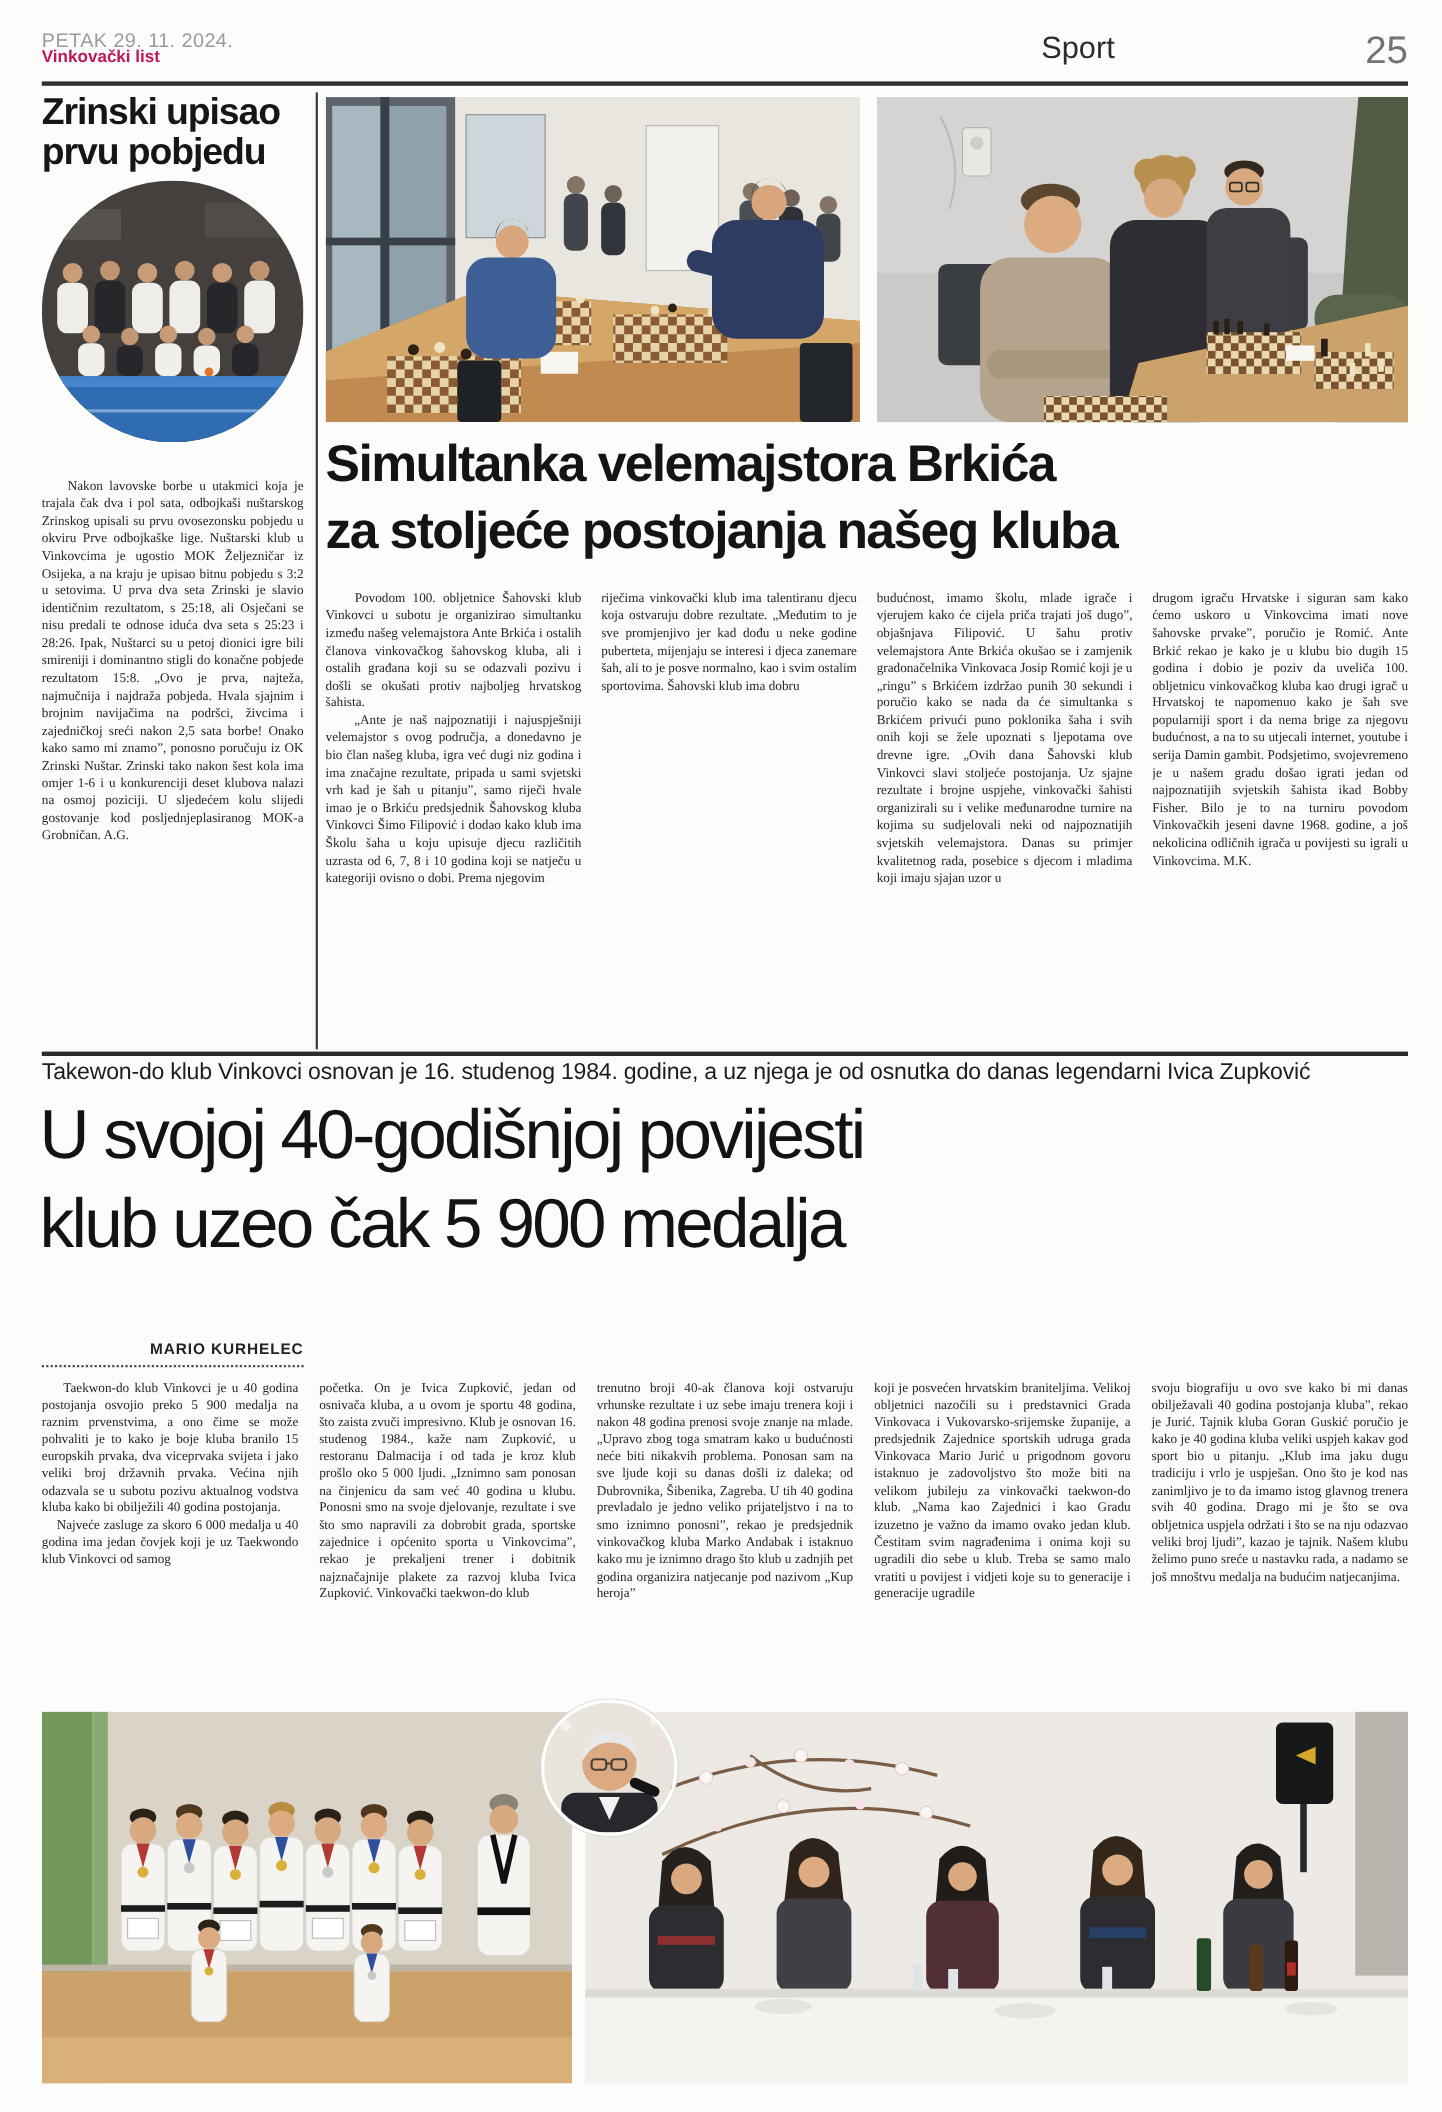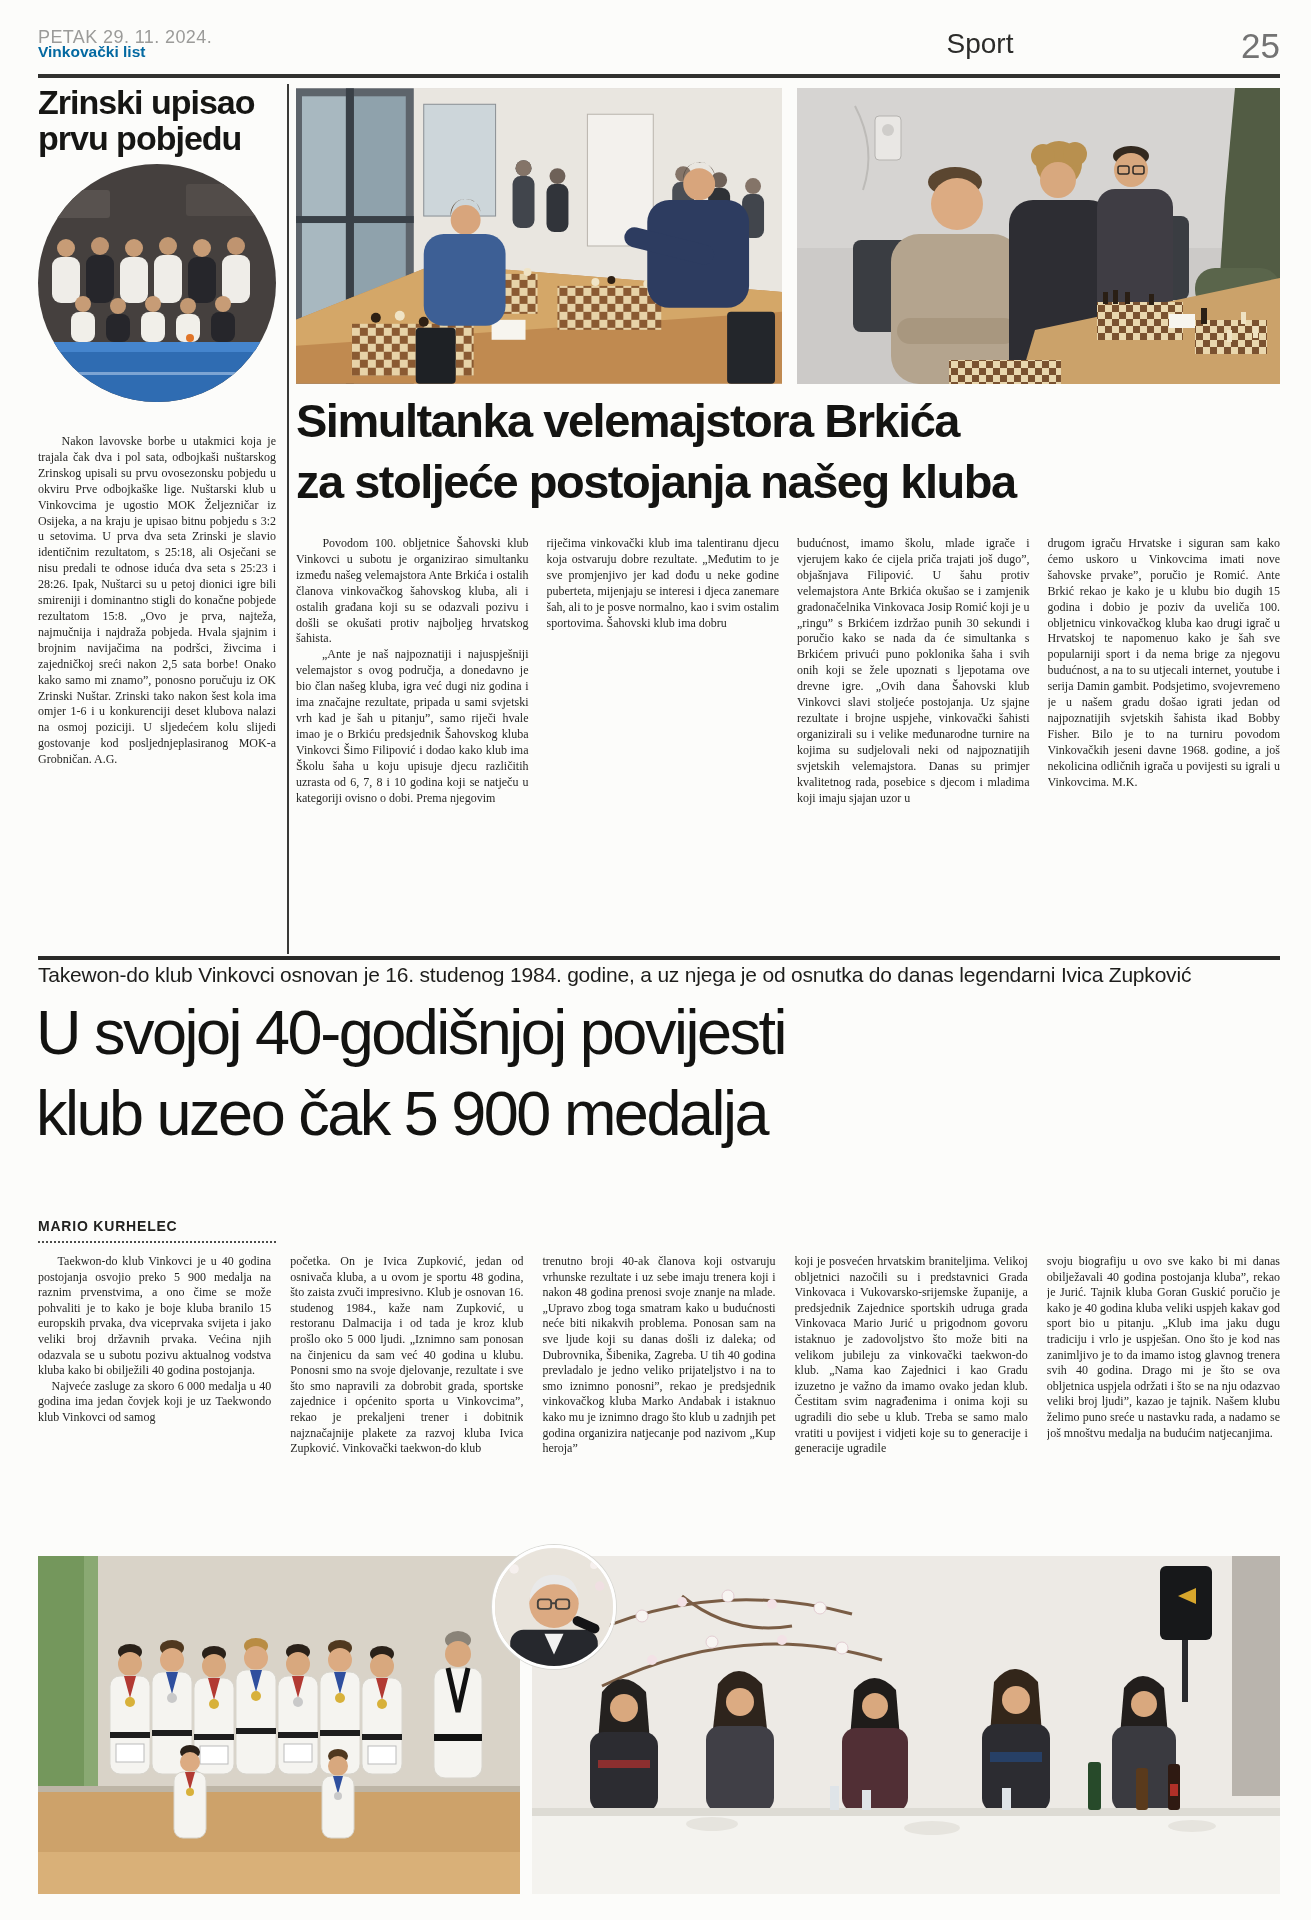--- a/index.html
+++ b/index.html
@@ -6,21 +6,21 @@
   html,body { background:#e8e8e8; }
   .page {
     position:relative; width:1311px; height:1920px; margin:0 auto;
     background:#fcfcfa; overflow:hidden;
     font-family:"Liberation Sans", sans-serif; color:#1d1d1b;
   }
   .abs { position:absolute; }
 
   
   .hdr-date { left:38px; top:27px; font-size:18px; color:#9b9b99; letter-spacing:.4px; }
-  .hdr-masthead { left:38px; top:43px; font-size:15.5px; font-weight:700; color:#0369a1; }
+  .hdr-masthead { left:38px; top:43px; font-size:15.5px; font-weight:700; color:#be185d; }
   .hdr-section { left:925px; top:28px; width:110px; text-align:center; font-size:28px; font-weight:500; color:#2c2c2a; }
   .hdr-pagenum { left:1180px; top:26px; width:100px; text-align:right; font-size:35px; font-weight:400; color:#737373; }
   .hdr-rule { left:38px; top:74px; width:1242px; height:4px; background:#31312f; }
 
   
   .bodytext {
     font-family:"Liberation Serif", serif; font-size:12px; line-height:15.9px;
     color:#262624; text-align:justify; white-space:pre-line; overflow:hidden;
   }
 
@@ -45,21 +45,21 @@
     font-weight:800; letter-spacing:-.5px; white-space:pre-line;
     font-family:"Liberation Sans", sans-serif; text-align:left;
   }
 
   
   .section-rule { left:38px; top:956px; width:1242px; height:4px; background:#2a2a28; }
   .kicker { left:38px; top:963px; width:1242px; font-size:21px; font-weight:400;
     letter-spacing:-.2px; color:#1d1d1b; }
   .tkd-headline { left:36px; top:992px; width:1250px; font-size:63px; line-height:81px;
     font-weight:400; letter-spacing:-2.5px; color:#131311; }
-  .byline { left:38px; top:1218px; width:238px; text-align:left; font-size:14px;
+  .byline { left:38px; top:1218px; width:238px; text-align:right; font-size:14px;
     font-weight:700; letter-spacing:.8px; color:#222220; padding-bottom:7px;
     border-bottom:2px dotted #4c4c4a; }
   .tkd-body { left:38px; top:1254px; width:1242px; height:298px; display:flex; gap:19px; }
   .tkd-body .col { flex:1 1 0; height:100%; line-height:15.6px; }
 
   
   .tkd-photo { left:38px; top:1556px; width:482px; height:338px; overflow:hidden; }
   .dinner-photo { left:532px; top:1556px; width:748px; height:338px; overflow:hidden; }
   .speaker-inset { left:492px; top:1545px; width:124px; height:124px; border-radius:50%;
     overflow:hidden; border:3px solid #ffffff; box-shadow:0 0 0 1px #d8d8d4; }

